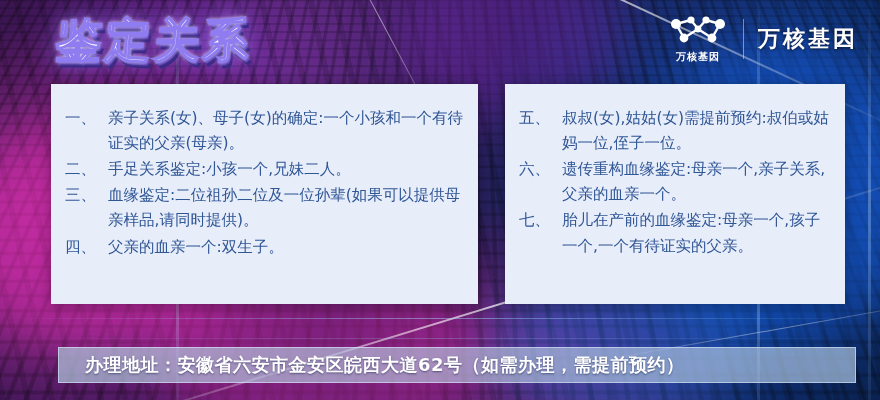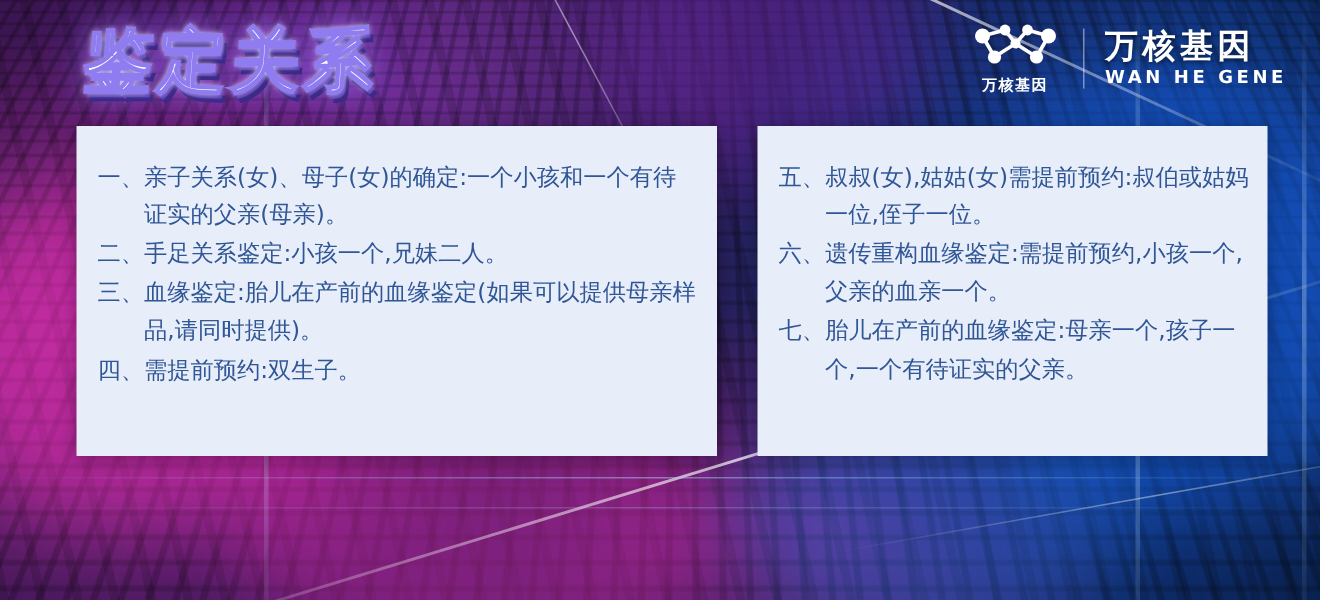--- a/index.html
+++ b/index.html
@@ -100,21 +100,21 @@
   }
   .panel.left{left:51px;width:427px;}
   .panel.right{left:505px;width:340px;}
   .list{list-style:none;margin:0;padding:0;}
   .list li{
     display:flex;align-items:flex-start;
     font-size:15.5px;line-height:1.62;
     margin-bottom:1px;
   }
   .li-num{flex:0 0 auto;white-space:nowrap;}
-  .li-txt{flex:1 1 auto;}
+  .li-txt{flex:1 1 auto;margin-left:12px;}
 
   
   .addr{
     position:absolute;left:58px;top:347px;width:798px;height:36px;
     background:linear-gradient(90deg,rgba(176,196,220,.72),rgba(186,206,228,.62),rgba(170,195,225,.70));
     border:1px solid rgba(225,240,255,.55);
     box-sizing:border-box;
     display:flex;align-items:center;
     padding-left:26px;
   }
@@ -174,56 +174,58 @@
             <circle cx="17" cy="24" r="4.4"></circle>
             <circle cx="45" cy="24" r="4.4"></circle>
           </g>
         </svg>
       </span>
       <span class="mk-txt">万核基因</span>
     </div>
     <div class="brand-sep"></div>
     <div class="brand-txt">
       <span class="brand-cn">万核基因</span>
-      <span class="brand-en">WAN HE GENE</span>
     </div>
   </div>
 
   <div class="panel left">
     <ul class="list">
       <li>
         <span class="li-num">一、</span>
         <span class="li-txt">亲子关系(女)、母子(女)的确定:一个小孩和一个有待证实的父亲(母亲)。</span>
       </li>
       <li>
         <span class="li-num">二、</span>
         <span class="li-txt">手足关系鉴定:小孩一个,兄妹二人。</span>
       </li>
       <li>
         <span class="li-num">三、</span>
-        <span class="li-txt">血缘鉴定:胎儿在产前的血缘鉴定(如果可以提供母亲样品,请同时提供)。</span>
+        <span class="li-txt">血缘鉴定:二位祖孙二位及一位孙辈(如果可以提供母亲样品,请同时提供)。</span>
       </li>
       <li>
         <span class="li-num">四、</span>
-        <span class="li-txt">需提前预约:双生子。</span>
+        <span class="li-txt">父亲的血亲一个:双生子。</span>
       </li>
     </ul>
   </div>
 
   <div class="panel right">
     <ul class="list">
       <li>
         <span class="li-num">五、</span>
         <span class="li-txt">叔叔(女),姑姑(女)需提前预约:叔伯或姑妈一位,侄子一位。</span>
       </li>
       <li>
         <span class="li-num">六、</span>
-        <span class="li-txt">遗传重构血缘鉴定:需提前预约,小孩一个,父亲的血亲一个。</span>
+        <span class="li-txt">遗传重构血缘鉴定:母亲一个,亲子关系,父亲的血亲一个。</span>
       </li>
       <li>
         <span class="li-num">七、</span>
         <span class="li-txt">胎儿在产前的血缘鉴定:母亲一个,孩子一个,一个有待证实的父亲。</span>
       </li>
     </ul>
   </div>
 
+  <div class="addr">
+    <span>办理地址：安徽省六安市金安区皖西大道62号（如需办理，需提前预约）</span>
+  </div>
 
 </div>
 
 </body></html>

